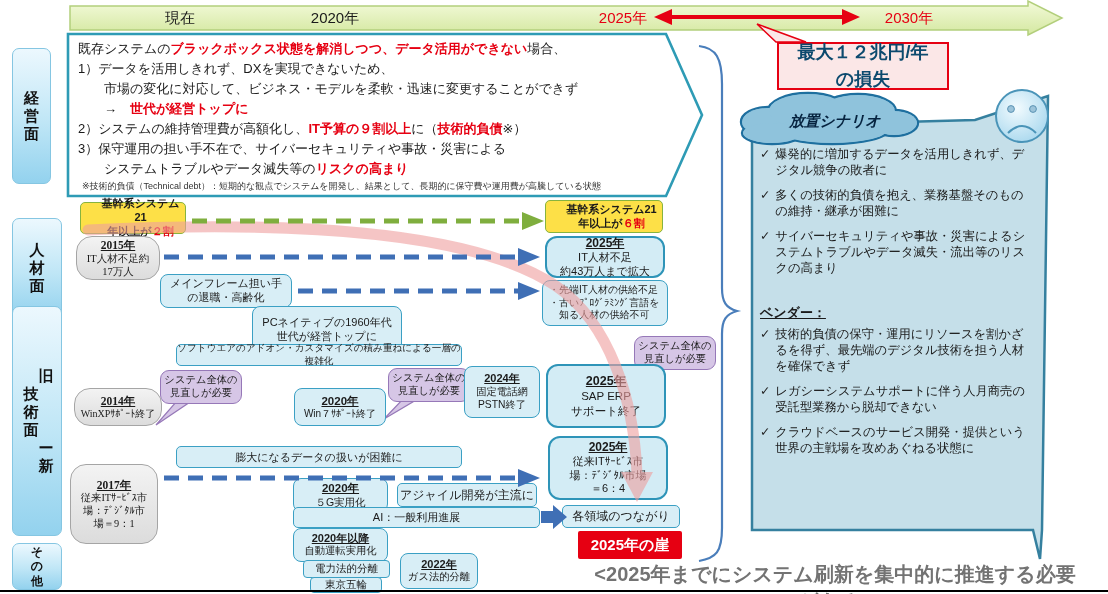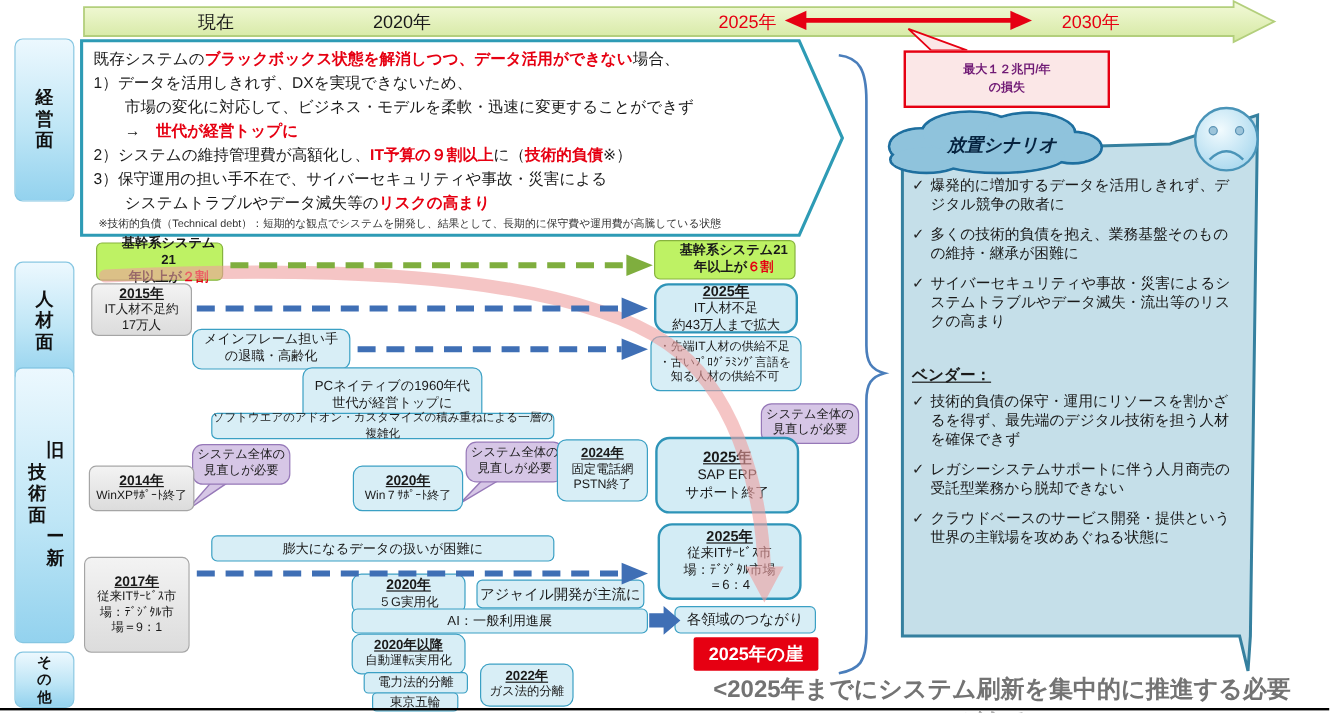--- a/index.html
+++ b/index.html
@@ -19,30 +19,30 @@
   
   .mgmt{z-index:2;font-size:13px;line-height:20px;}
   .mgmt .ind{padding-left:26px;}
   .red{color:#e60012;font-weight:bold;}
   .foot{z-index:2;font-size:9px;color:#333;}
   
   .box{z-index:2;border-radius:8px;display:flex;flex-direction:column;justify-content:center;
        align-items:center;text-align:center;}
   .teal{background:#d8eef6;border:1.6px solid #3ba0c4;}
   .tealthick{background:#d3ecf5;border:2.5px solid #2e94b8;border-radius:12px;}
-  .gray{background:linear-gradient(#f3f3f3,#dcdcdc);border:1.5px solid #a5a5a5;border-radius:6px;}
-  .greenbox{background:#bef264;border:1.8px solid #87b33f;border-radius:5px;padding-left:15px;}
+  .gray{background:linear-gradient(#f3f3f3,#dcdcdc);border:1.5px solid #a5a5a5;border-radius:16px;font-family:Liberation Serif, serif;}
+  .greenbox{background:#fde047;border:1.8px solid #87b33f;border-radius:5px;padding-left:15px;}
   .purple{background:#d6c6e6;border:1.5px solid #9678b8;border-radius:9px;font-size:10.5px;line-height:1.25;}
   .yr{font-weight:bold;text-decoration:underline;font-size:12px;line-height:1.25;}
   .bd{white-space:pre-line;font-size:11.5px;line-height:1.25;}
   .s10{font-size:10.5px;} .s11{font-size:11px;} .s12{font-size:12px;}
   .leftalign{align-items:flex-start;text-align:left;}
   .cliff{background:#e60012;border-radius:2px;color:#fff;font-weight:bold;font-size:15px;z-index:2;}
-  .loss{background:#fbe7e7;border:2px solid #e60012;color:#701a75;font-weight:bold;font-size:10px;
-        line-height:1.5;white-space:pre-line;z-index:2;}
+  .loss{background:#fbe7e7;border:2px solid #e60012;color:#0c4a6e;font-weight:bold;font-size:18px;
+        line-height:1.5;white-space:pre-line;z-index:2;margin-left:24px;}
   .cloudtxt{z-index:2;font-weight:bold;font-style:italic;font-size:15px;color:#06233f;text-align:center;}
   
   .panelbody{z-index:2;}
   .phead{font-size:13px;font-weight:bold;text-decoration:underline;margin:0 0 5px 0;}
   .chk{display:flex;gap:5px;font-size:12.3px;line-height:1.3;margin-bottom:9px;}
   .chk .mk{flex:0 0 auto;color:#222;}
   .vendgap{margin-top:27px;}
   .bottomnote{z-index:2;color:#737373;font-weight:bold;font-size:20px;text-align:center;}
   .blackline{z-index:2;background:#000;}
 </style>
@@ -111,21 +111,21 @@
   </svg>
 
   <div class="abs tl-label" style="left:150px;top:9px;width:60px;">現在</div>
   <div class="abs tl-label" style="left:300px;top:9px;width:70px;">2020年</div>
   <div class="abs tl-label tl-red" style="left:588px;top:9px;width:70px;">2025年</div>
   <div class="abs tl-label tl-red" style="left:874px;top:9px;width:70px;">2030年</div>
 
   <div class="abs loss" style="left:753px;top:42px;width:172px;height:48px;display:flex;align-items:center;justify-content:center;text-align:center;">最大１２兆円/年
 の損失</div>
 
-  <div class="abs rowlabel" style="left:12px;top:32px;width:50px;height:136px;">
+  <div class="abs rowlabel" style="left:12px;top:48px;width:39px;height:136px;">
     <span class="vtxt">経営面</span>
   </div>
   <div class="abs rowlabel" style="left:12px;top:218px;width:50px;height:100px;">
     <span class="vtxt">人材面</span>
   </div>
   <div class="abs rowlabel" style="left:12px;top:306px;width:50px;height:230px;">
     <span class="vtxt" style="transform:translateX(9px);">旧</span>
     <span class="vtxt" style="transform:translateX(-6px);">技術面</span>
     <span class="vtxt" style="transform:translateX(9px);">ー</span>
     <span class="vtxt" style="transform:translateX(9px);">新</span>

